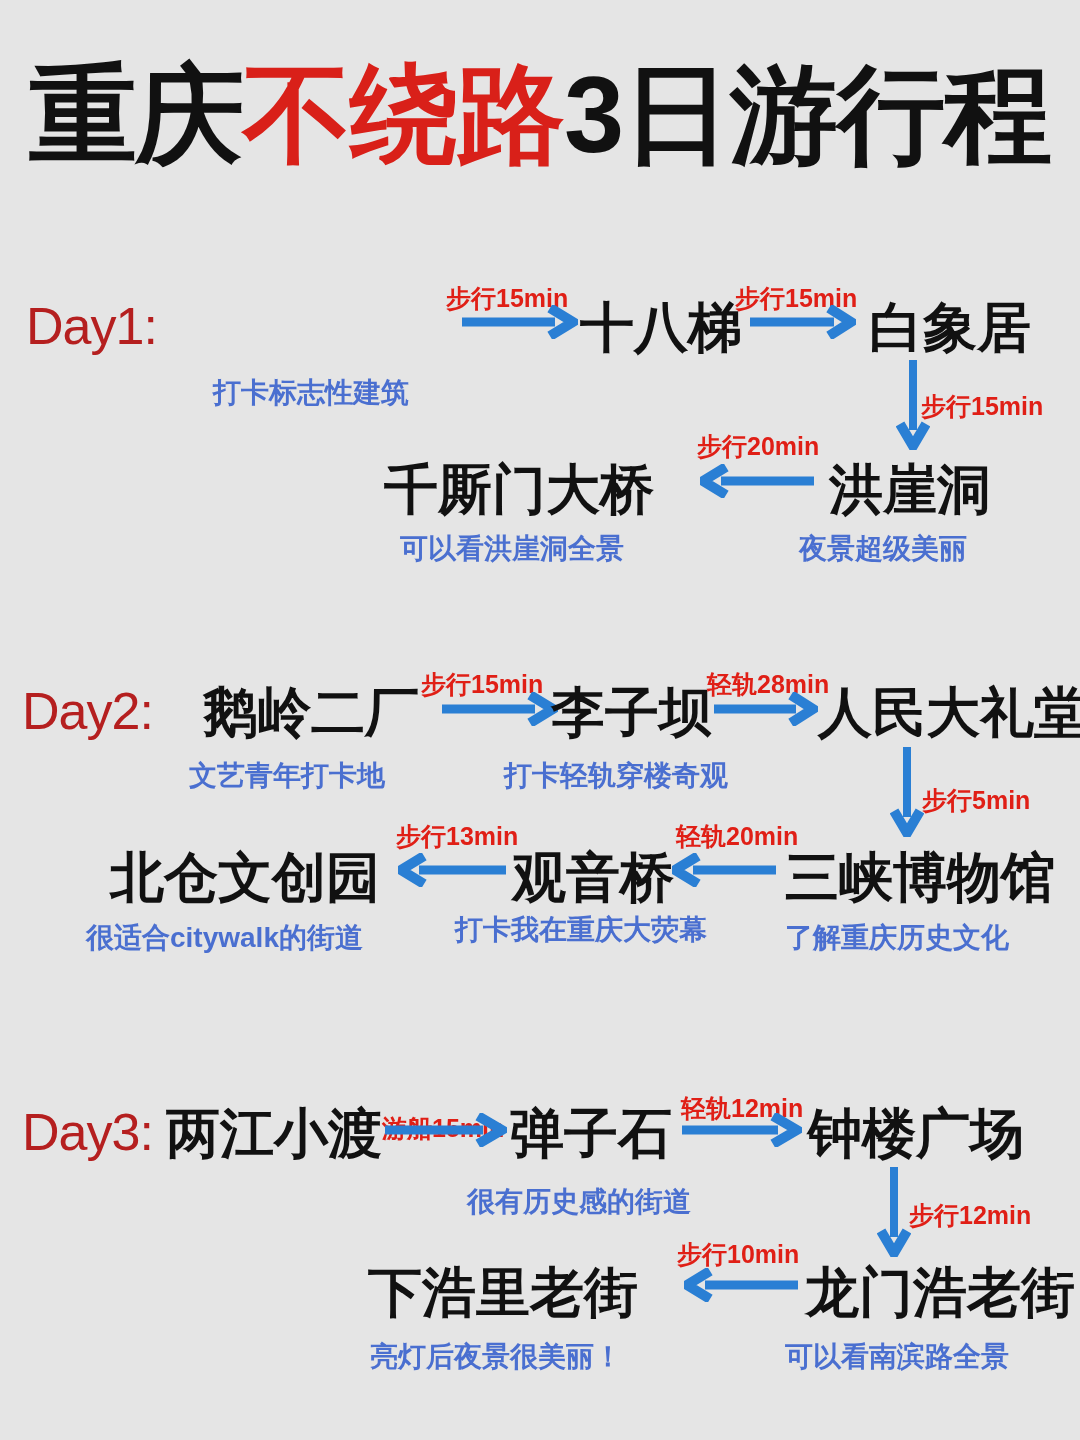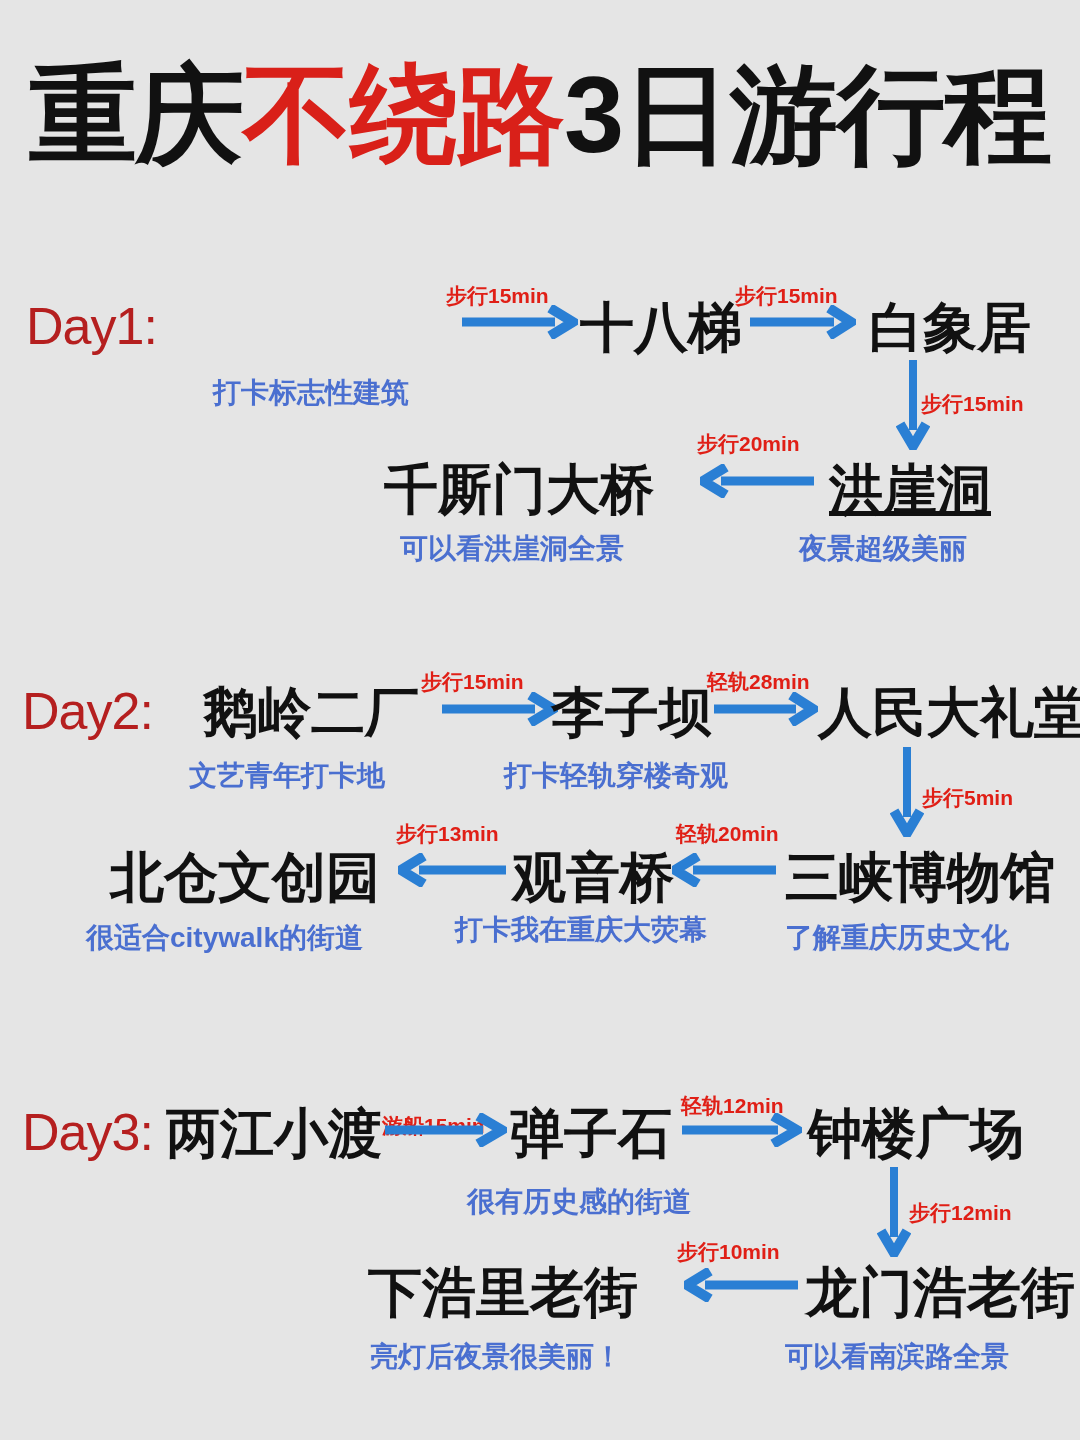--- a/index.html
+++ b/index.html
@@ -59,21 +59,21 @@
     position: absolute;
     font-size: 28px;
     font-weight: 700;
     color: #4a6fd0;
     white-space: nowrap;
   }
 
   
   .transit {
     position: absolute;
-    font-size: 21px;
+    font-size: 25px;
     font-weight: 700;
     color: #e01f16;
     white-space: nowrap;
   }
 
   
   .arrow {
     position: absolute;
     line-height: 0;
   }
@@ -124,21 +124,21 @@
   <div class="caption" style="left:400px; top:530px;">可以看洪崖洞全景</div>
 
   <div class="transit" style="left:697px; top:430px;">步行20min</div>
   <div class="arrow" style="left:700px; top:464px;">
     <svg width="116" height="34" viewBox="0 0 116 34">
       <line x1="21" y1="17" x2="114" y2="17" stroke="#2a7fd4" stroke-width="9" stroke-linecap="butt"></line>
       <polyline points="26,3 3,17 26,31" fill="none" stroke="#2a7fd4" stroke-width="10" stroke-linejoin="miter" stroke-linecap="butt"></polyline>
     </svg>
   </div>
 
-  <div class="place" style="left:829px; top:454px;text-decoration:underline;">洪崖洞</div>
+  <div class="place" style="left:829px; top:454px;">洪崖洞</div>
   <div class="caption" style="left:799px; top:530px;">夜景超级美丽</div>
 
   <div class="day-label" style="left:22px; top:681px;">Day2:</div>
 
   <div class="place" style="left:203px; top:677px;">鹅岭二厂</div>
   <div class="caption" style="left:189px; top:757px;">文艺青年打卡地</div>
 
   <div class="transit" style="left:421px; top:668px;">步行15min</div>
   <div class="arrow" style="left:440px; top:692px;">
     <svg width="118" height="34" viewBox="0 0 118 34">

